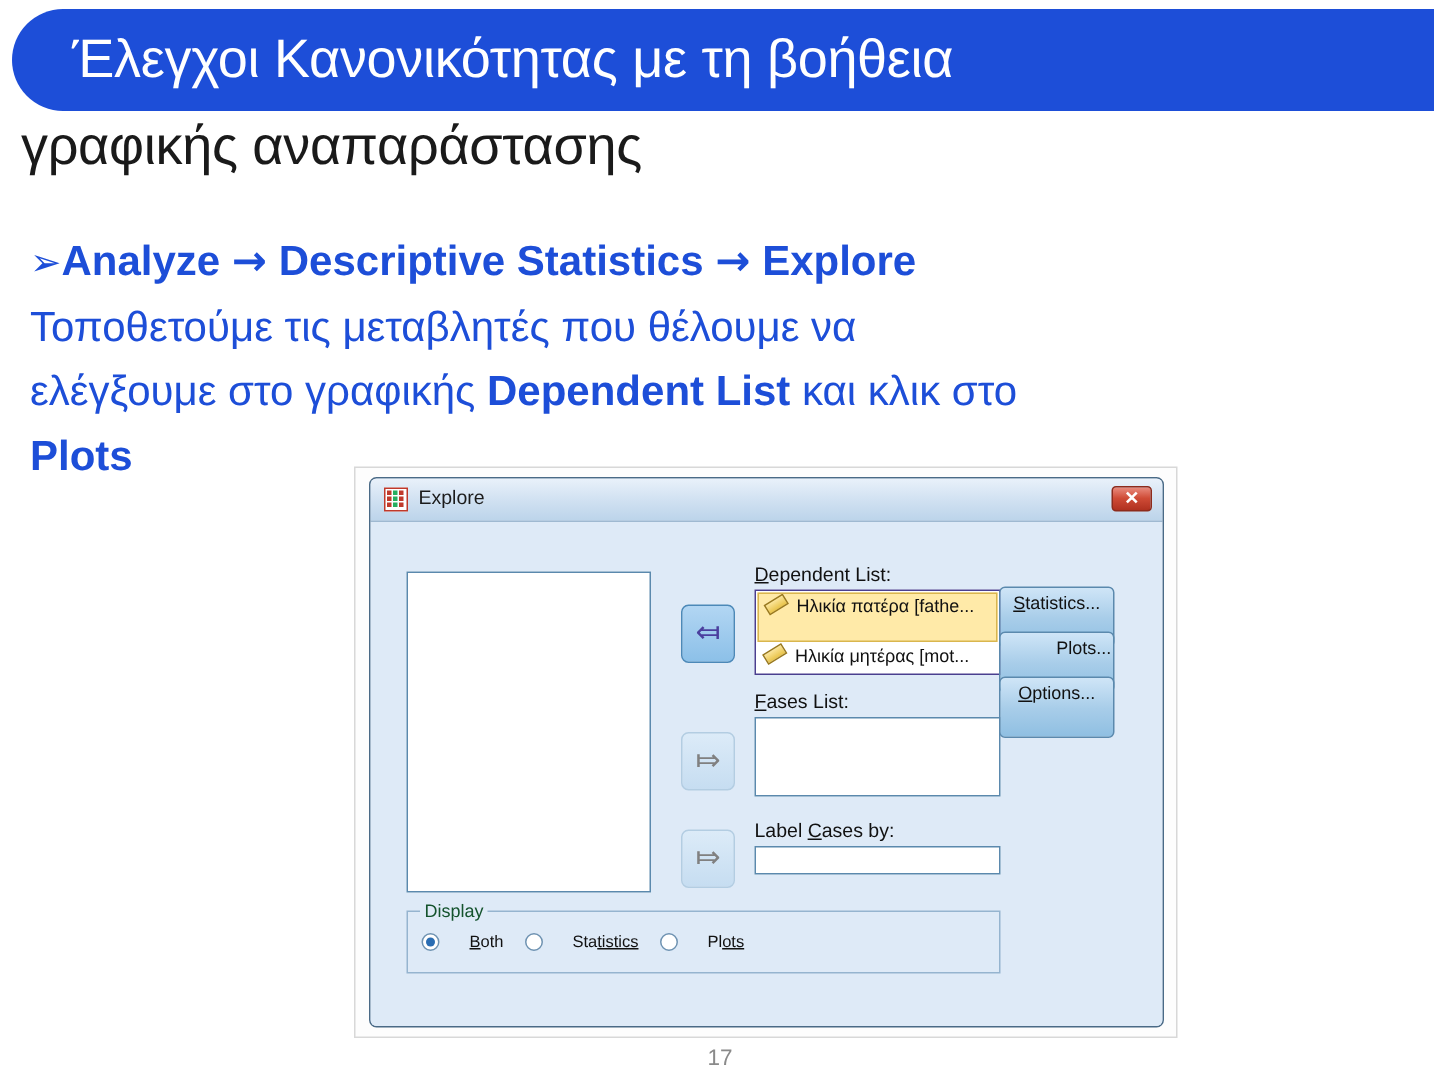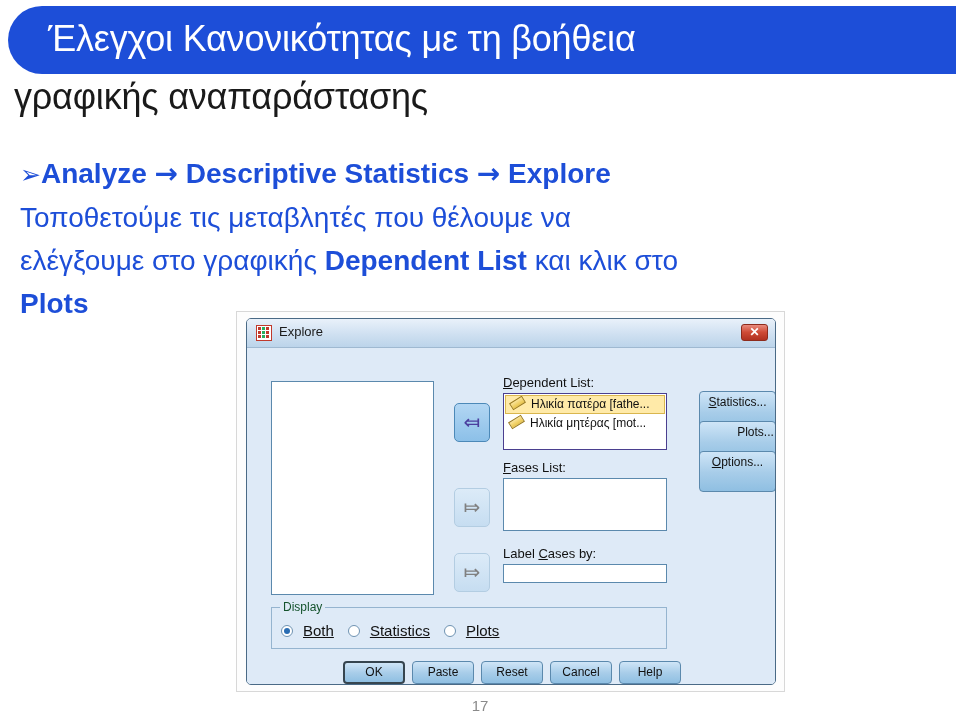--- a/index.html
+++ b/index.html
@@ -192,21 +192,21 @@
     top: 45px;
     width: 164px;
     height: 57px;
     background: #ffffff;
     border: 1px solid #4a3f8f;
     box-sizing: border-box;
     padding: 1px;
   }
   .dep-item {
     position: relative;
-    height: 19px;
+    height: 33px;
     font-size: 12px;
     color: #111111;
     line-height: 19px;
     padding-left: 25px;
     white-space: nowrap;
     overflow: hidden;
     box-sizing: border-box;
   }
   .dep-item.selected {
     background: #ffeaa8;
@@ -243,21 +243,21 @@
     width: 164px;
     height: 19px;
     background: #ffffff;
     border: 1px solid #5b89ad;
     box-sizing: border-box;
   }
 
   
   .side-btn {
     position: absolute;
-    left: 452px;
+    left: 419px;
     width: 77px;
     height: 41px;
     background: linear-gradient(to bottom, #cfe5f7 0%, #a8cde9 52%, #8fbfe2 100%);
     border: 1px solid #5b89ad;
     border-radius: 4px;
     box-sizing: border-box;
     font-size: 12px;
     color: #111111;
     text-align: center;
     line-height: 21px;
@@ -289,24 +289,23 @@
     position: absolute;
     left: 9px;
     top: 14px;
     display: flex;
     align-items: center;
     gap: 14px;
   }
   .radio-item {
     display: flex;
     align-items: center;
-    gap: 10px;
-    font-size: 15px;
+    gap: 20px;
+    font-size: 11px;
     color: #111111;
-    text-decoration: underline;
   }
   .radio-dot {
     width: 12px;
     height: 12px;
     border-radius: 50%;
     border: 1px solid #6f93b2;
     background: #ffffff;
     box-sizing: border-box;
     position: relative;
   }
@@ -451,25 +450,18 @@
             <span class="radio-dot"></span>
             <span><span>Sta</span><span class="u">tistics</span></span>
           </div>
           <div class="radio-item">
             <span class="radio-dot"></span>
             <span><span>Pl</span><span class="u">ots</span></span>
           </div>
         </div>
       </div>
 
-      <div class="btn-row">
-        <div class="dlg-btn default">OK</div>
-        <div class="dlg-btn">Paste</div>
-        <div class="dlg-btn">Reset</div>
-        <div class="dlg-btn">Cancel</div>
-        <div class="dlg-btn">Help</div>
-      </div>
 
     </div>
   </div>
 </div>
 
 <div class="page-num">17</div>
 
 </body></html>

